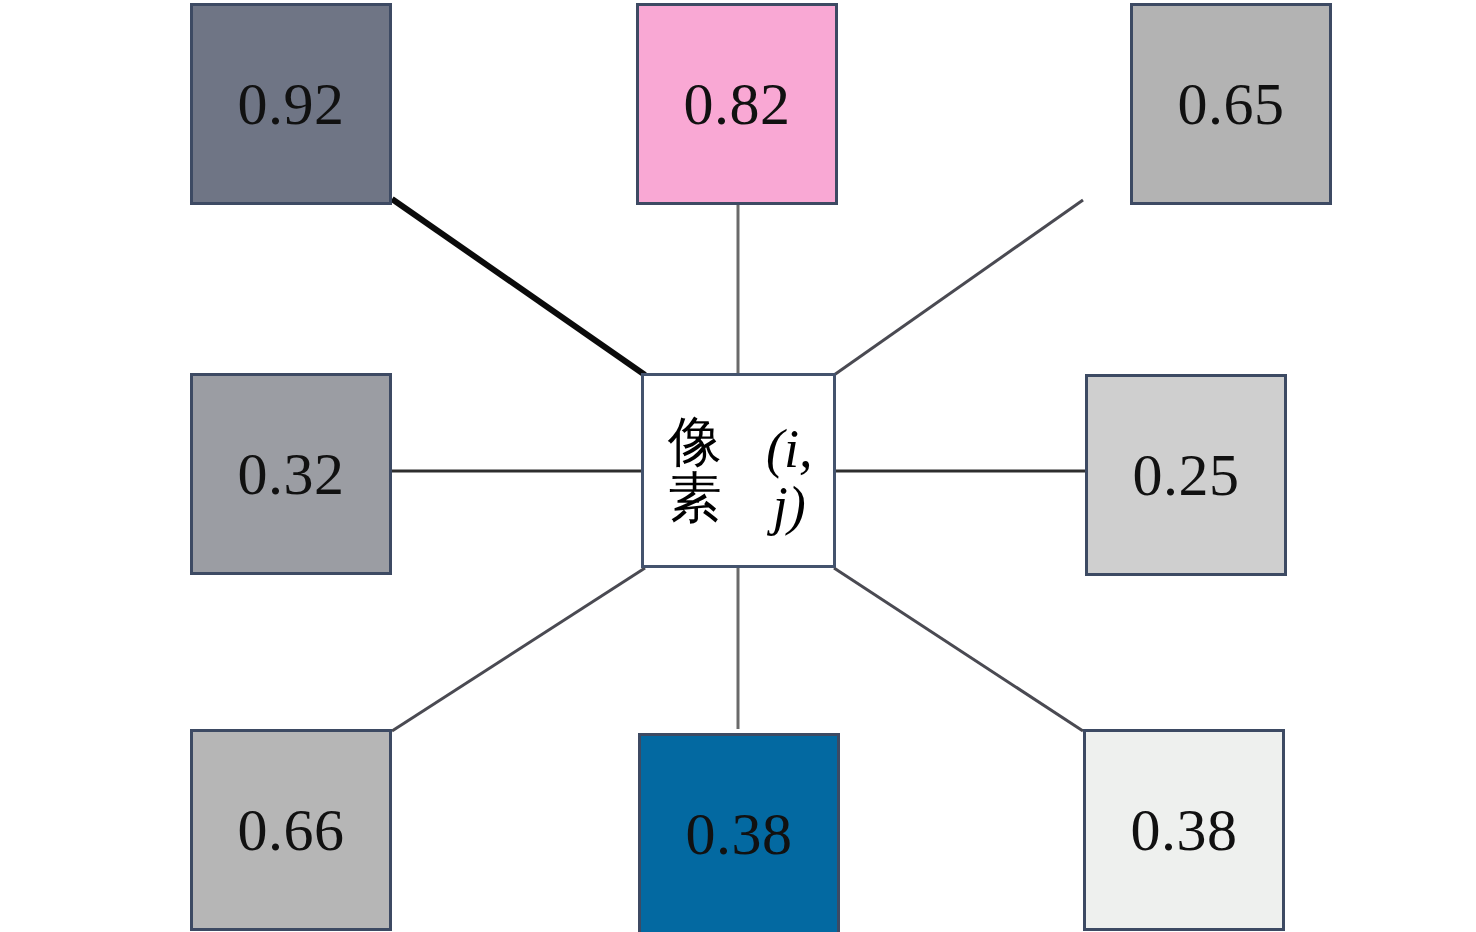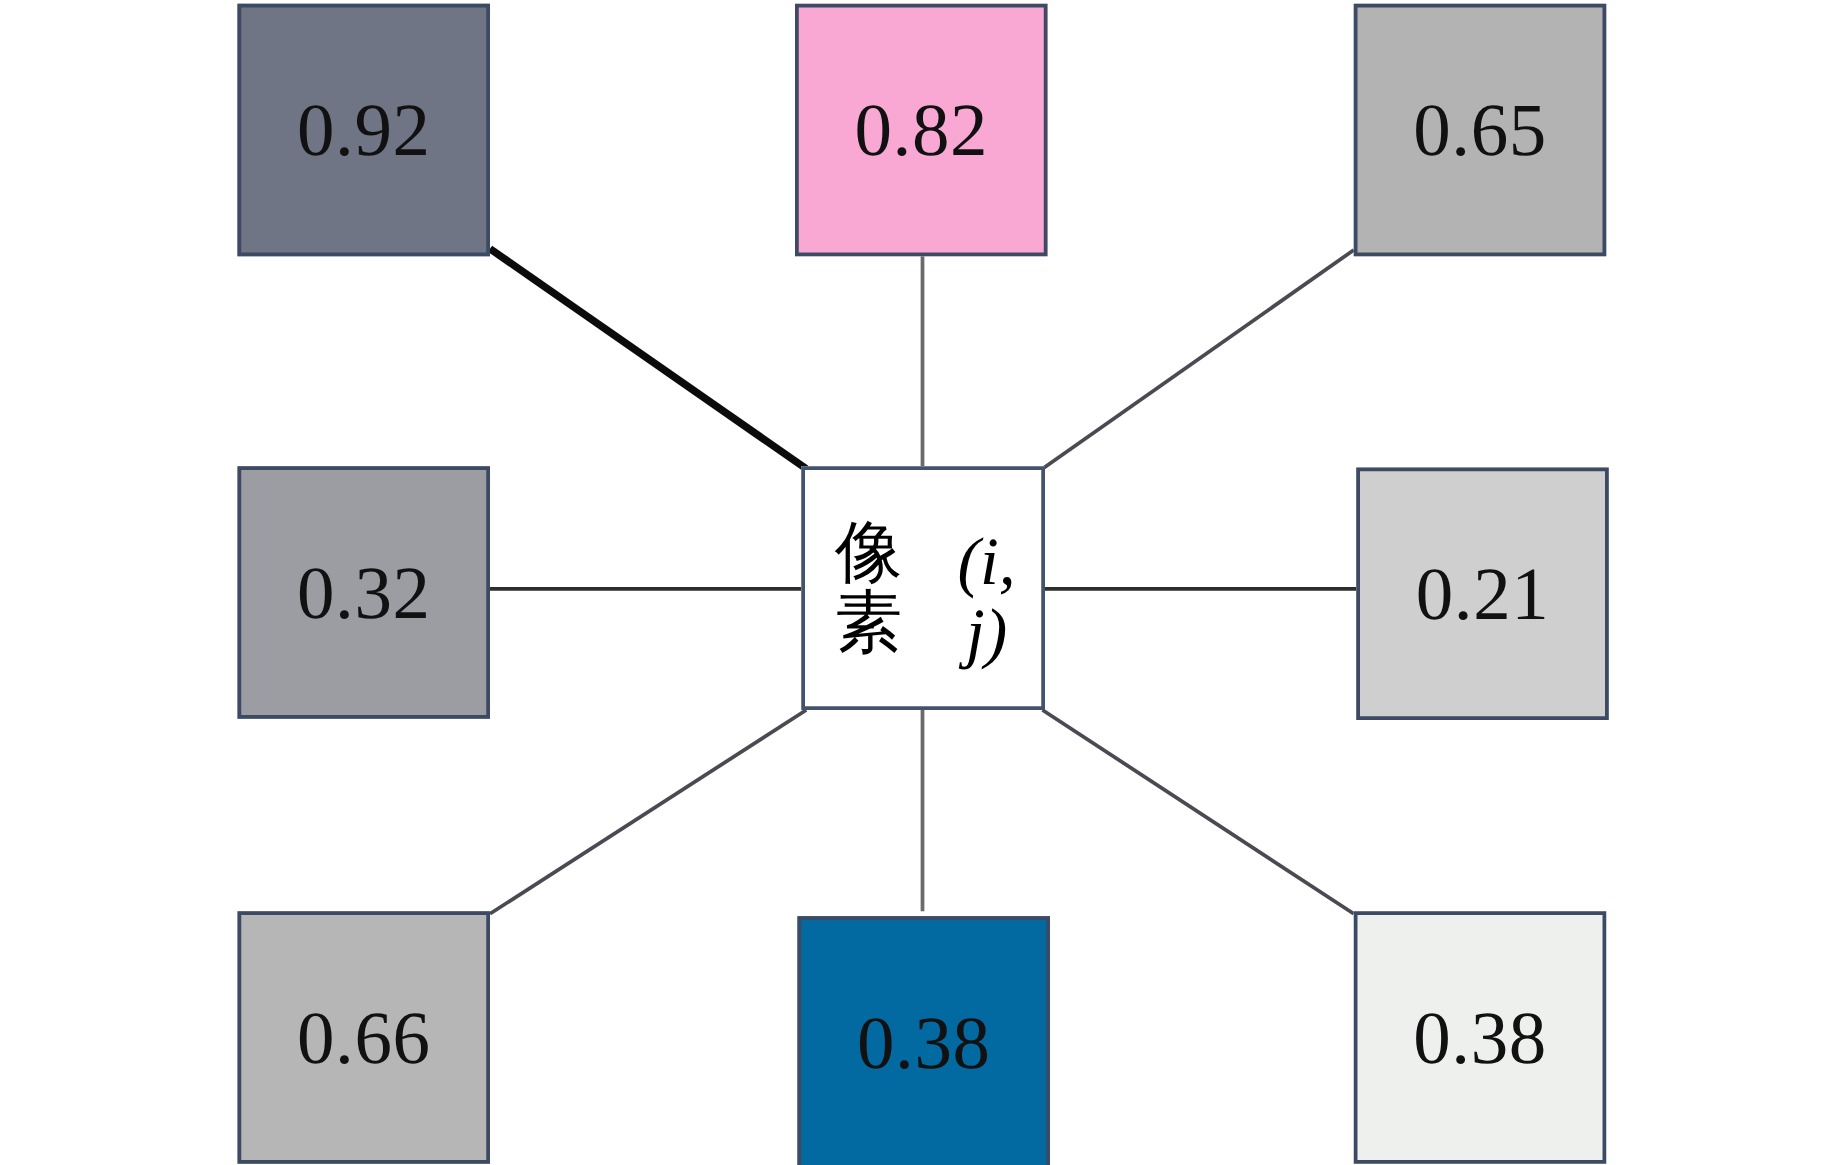--- a/index.html
+++ b/index.html
@@ -80,28 +80,28 @@
       <line x1="834" y1="568" x2="1083" y2="731" stroke="#4a4a52" stroke-width="3" stroke-linecap="butt"></line>
     </svg>
 
   <div id="node-layer">
       <div class="node neighbor-node" style="left: 190px; top: 3px; background: rgb(111, 117, 133); border-color: rgb(61, 74, 99);">
         <span class="neighbor-value">0.92</span>
       </div>
       <div class="node neighbor-node" style="left: 636px; top: 3px; background: #f9a8d4; border-color: rgb(61, 74, 99);">
         <span class="neighbor-value">0.82</span>
       </div>
-      <div class="node neighbor-node" style="left: 1083px; top: 3px; background: rgb(179, 179, 179); border-color: rgb(61, 74, 99);">
+      <div class="node neighbor-node" style="left: 1130px; top: 3px; background: rgb(179, 179, 179); border-color: rgb(61, 74, 99);">
         <span class="neighbor-value">0.65</span>
       </div>
       <div class="node neighbor-node" style="left: 190px; top: 373px; background: rgb(155, 157, 163); border-color: rgb(61, 74, 99);">
         <span class="neighbor-value">0.32</span>
       </div>
       <div class="node neighbor-node" style="left: 1085px; top: 374px; background: rgb(207, 207, 207); border-color: rgb(61, 74, 99);">
-        <span class="neighbor-value">0.21</span>
+        <span class="neighbor-value">0.25</span>
       </div>
       <div class="node neighbor-node" style="left: 190px; top: 729px; background: rgb(182, 182, 182); border-color: rgb(61, 74, 99);">
         <span class="neighbor-value">0.66</span>
       </div>
       <div class="node neighbor-node" style="left: 638px; top: 701px; background: #0369a1; border-color: rgb(61, 74, 99); margin-top: 32px;">
         <span class="neighbor-value">0.38</span>
       </div>
       <div class="node neighbor-node" style="left: 1083px; top: 729px; background: rgb(238, 240, 238); border-color: rgb(61, 74, 99);">
         <span class="neighbor-value">0.38</span>
       </div>

